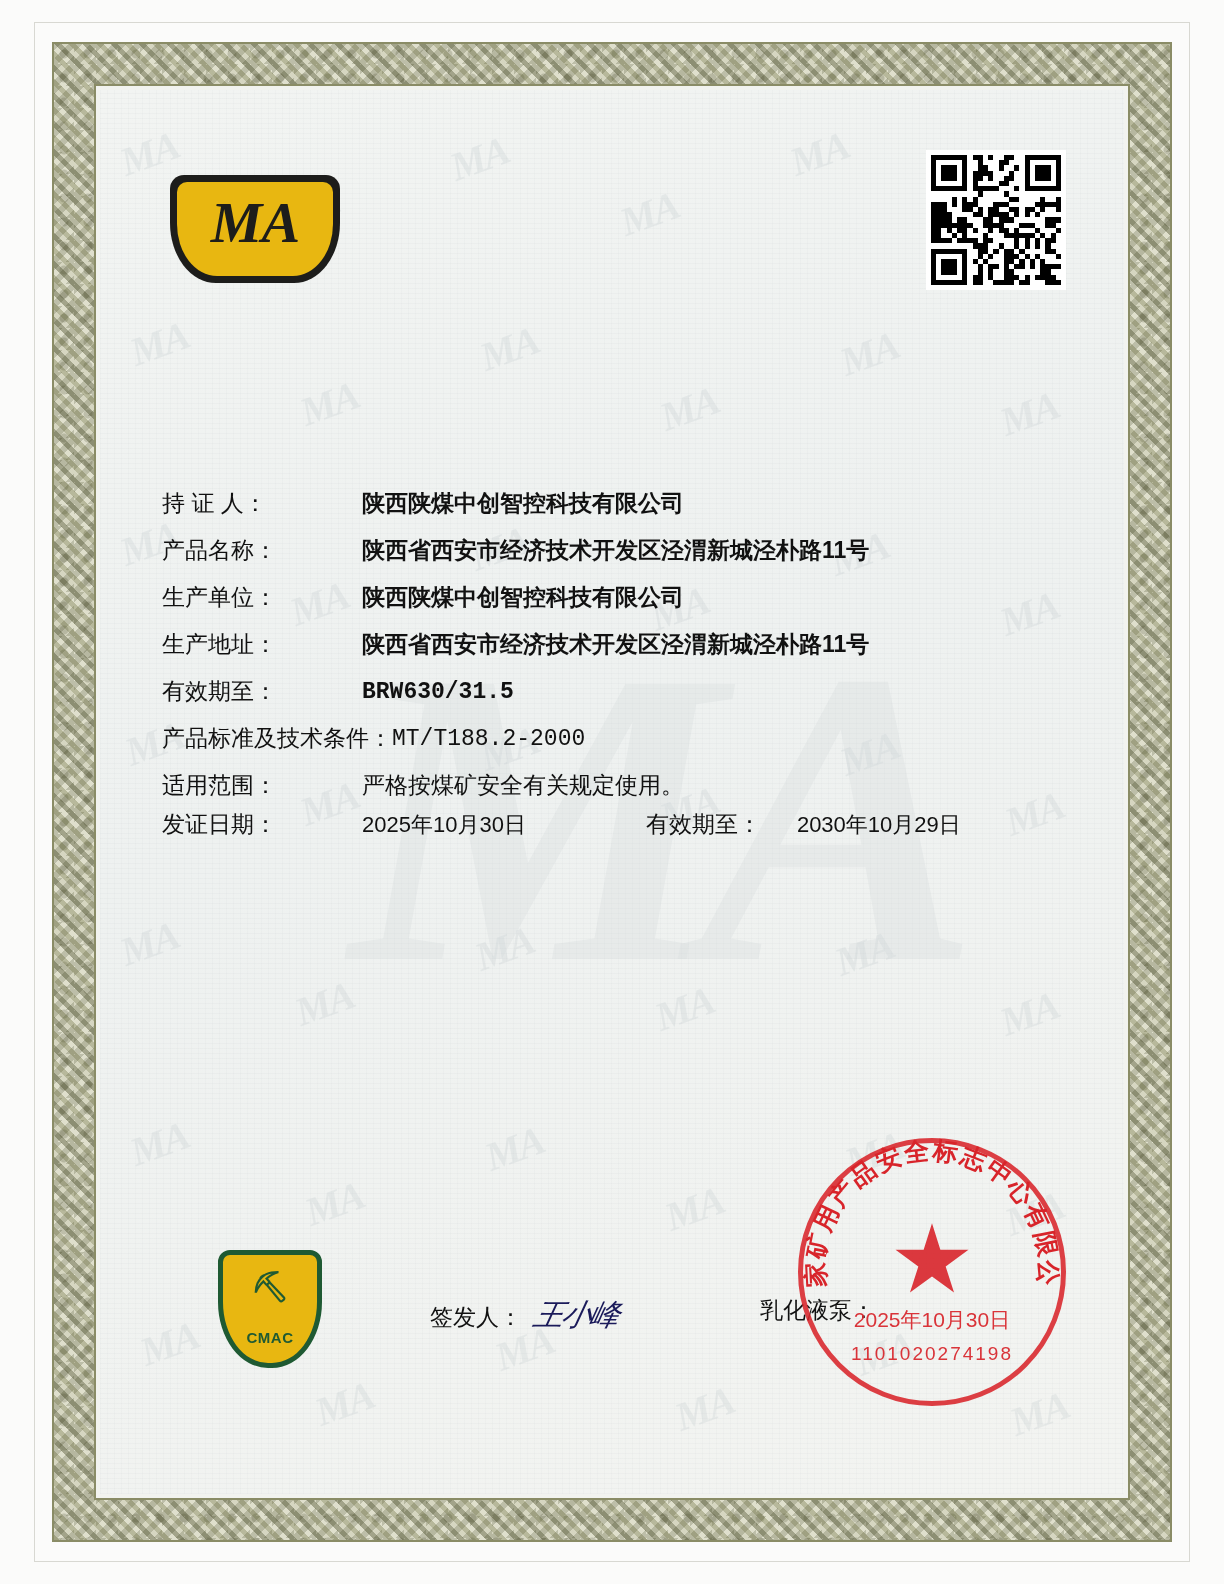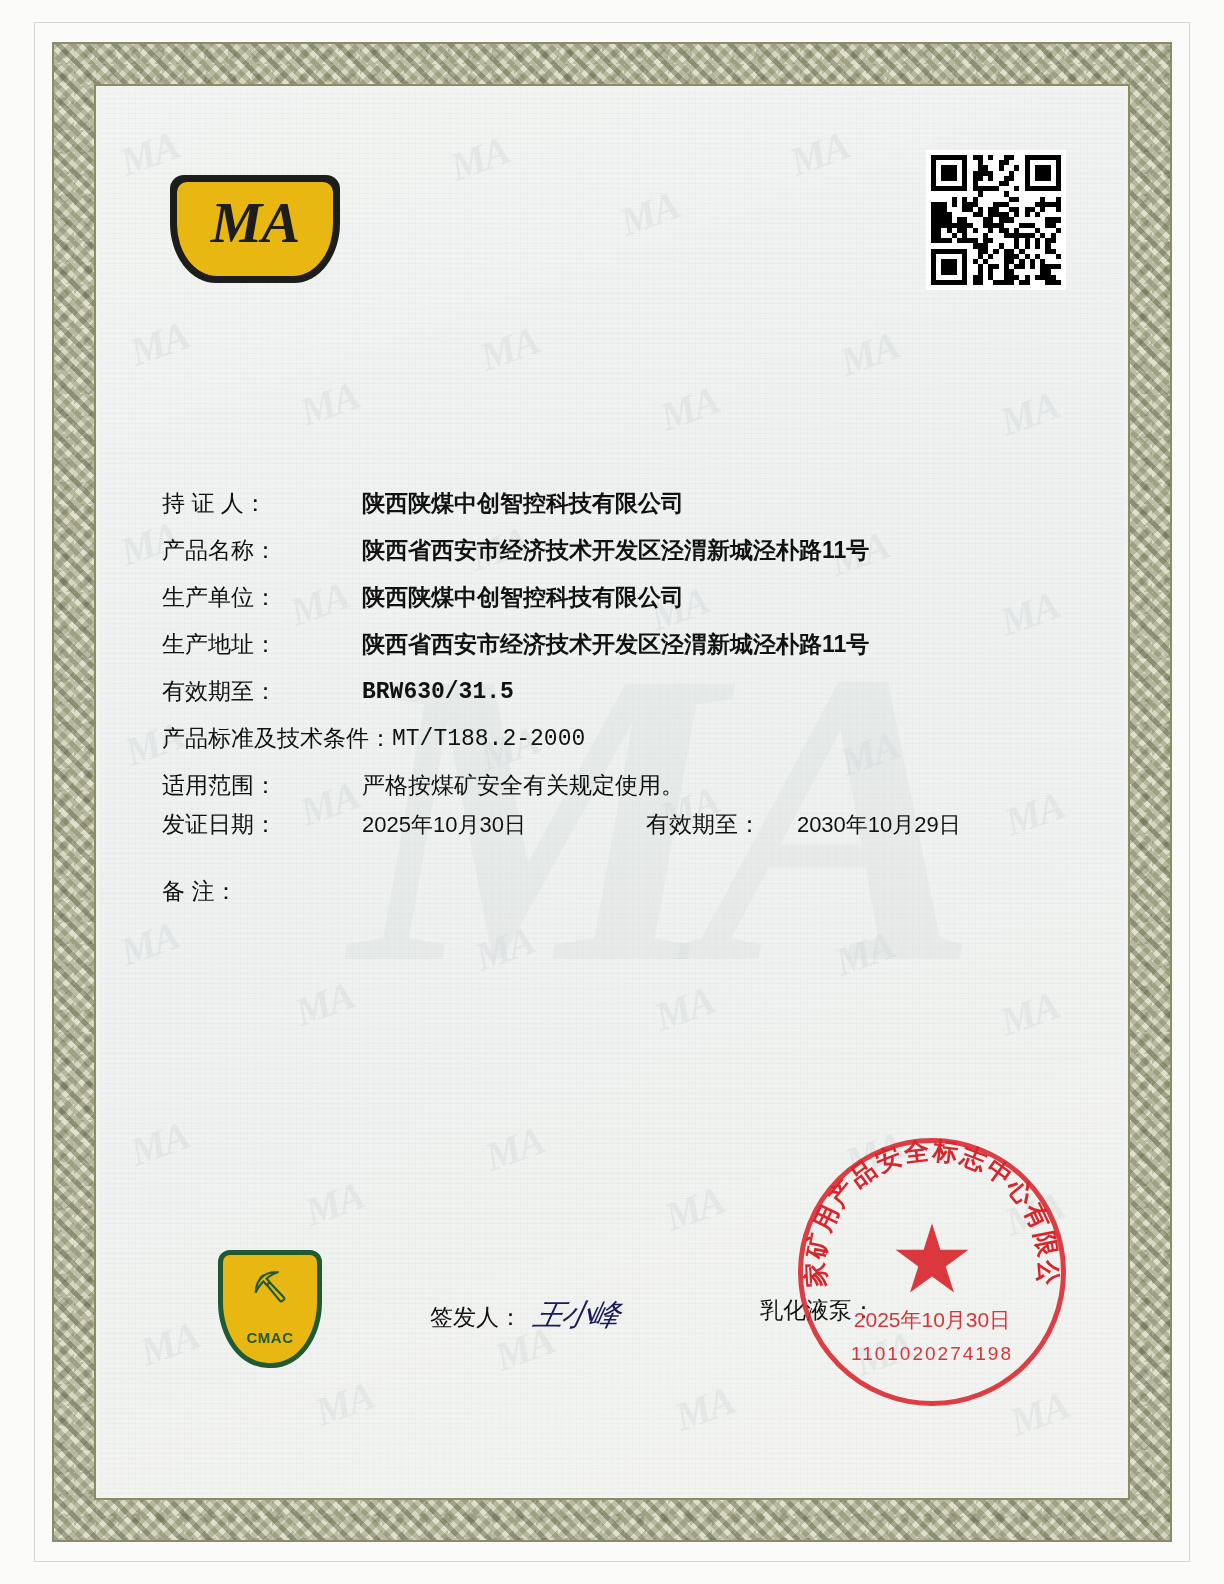--- a/index.html
+++ b/index.html
@@ -1104,24 +1104,20 @@
         <span class="fvalue norm">严格按煤矿安全有关规定使用。</span>
       </div>
 
       <div class="date-row">
         <span class="date-label">发证日期：</span>
         <span class="date-value">2025年10月30日</span>
         <span class="date-label2">有效期至：</span>
         <span class="date-value2">2030年10月29日</span>
       </div>
 
-      <div class="frow" style="height:60px;">
-        <span class="flabel">备    注：</span>
-        <span class="fvalue norm"></span>
-      </div>
     </div>
 
 
     <div class="cmac">
       <div class="cmac-shield"></div>
       <div class="cmac-mark">⛏</div>
       <div class="cmac-text">CMAC</div>
     </div>
 
     <div class="sig-row">

